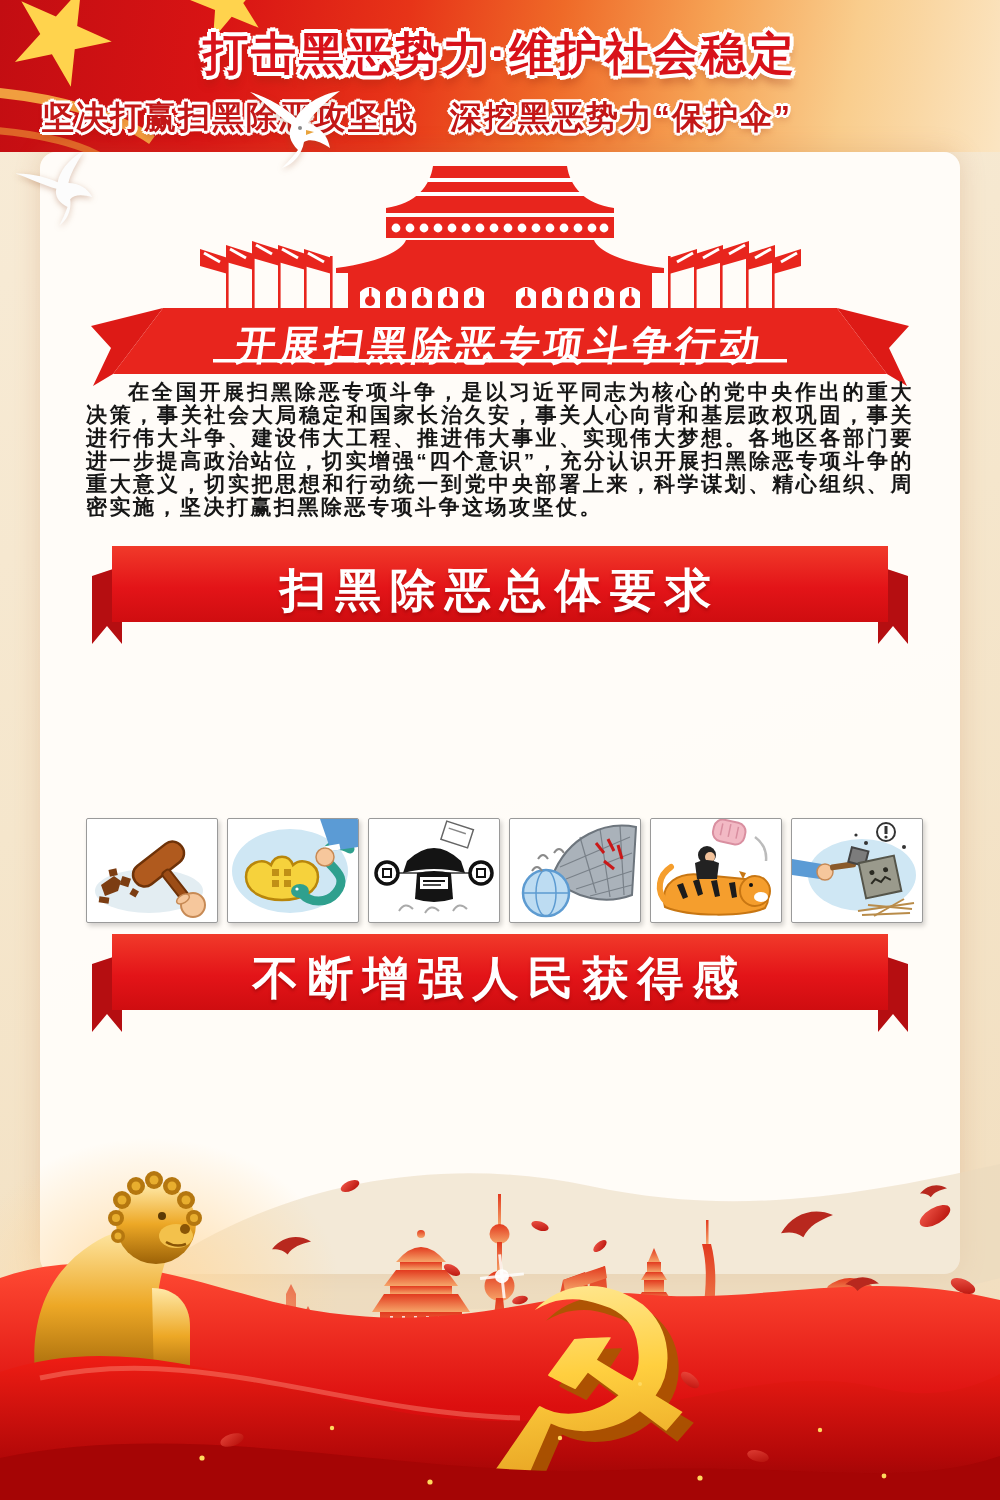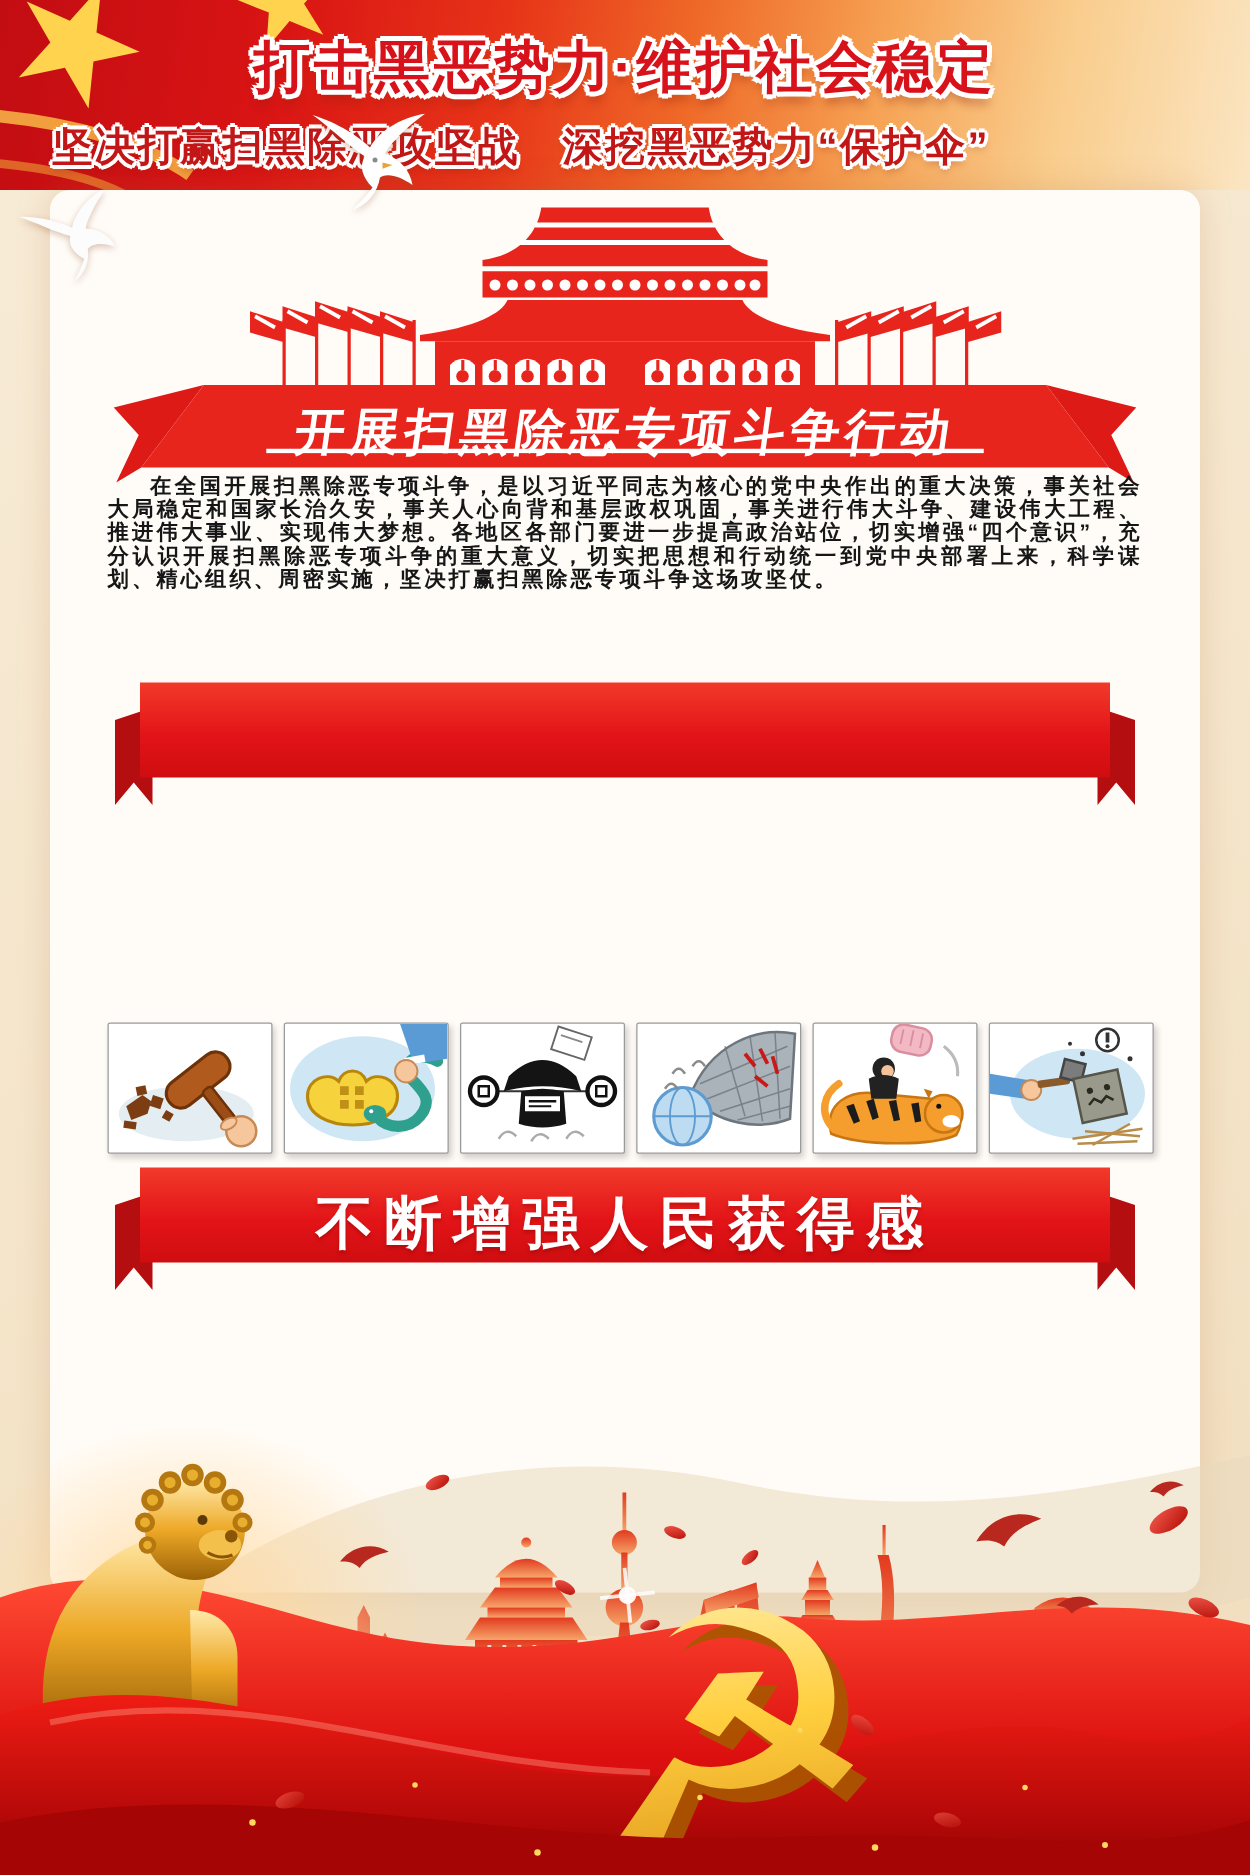--- a/index.html
+++ b/index.html
@@ -43,21 +43,21 @@
   }
   .banner{position:absolute;left:88px;width:824px;height:118px;}
   .banner-text{
     position:absolute;left:0;top:20px;width:824px;text-align:center;
     font-size:46px;font-weight:900;color:#fff;letter-spacing:9px;
     text-shadow:0 3px 3px rgba(120,0,0,.35);
   }
   
   .body-text{
     position:absolute;left:86px;width:828px;margin:0;
-    font-size:17px;font-weight:700;letter-spacing:2.5px;line-height:1.1;
+    font-size:21px;font-weight:700;letter-spacing:2.5px;line-height:1.1;
     color:#161616;text-align:justify;text-indent:2em;
   }
   .p1{top:380px;}
   .p2{top:650px;}
   .p3{top:1026px;line-height:1.16;}
   
   .cartoons{position:absolute;left:86px;top:818px;width:828px;display:flex;gap:9px;}
   .cartoon{
     width:130px;height:103px;background:#fff;border:1px solid #9a9a9a;border-radius:2px;
     box-shadow:2px 3px 5px rgba(0,0,0,.18);overflow:hidden;flex:0 0 auto;
@@ -241,20 +241,21 @@
             <stop offset="0.55" stop-color="#e31418"></stop>
             <stop offset="1" stop-color="#cf0d10"></stop>
         </linearGradient>
       </defs>
       <polygon points="4,36 34,26 34,104 19,86 4,104" fill="#b50e11"></polygon>
       <g transform="translate(824 0) scale(-1 1)">
         <polygon points="4,36 34,26 34,104 19,86 4,104" fill="#b50e11"></polygon>
       </g>
       <rect x="24" y="6" width="776" height="76" fill="url(#bandG)"></rect>
     </svg>
+    <div class="banner-text">扫黑除恶总体要求</div>
   </div>
 
 
   <div class="cartoons">
 
     <div class="cartoon">
       <svg width="130" height="103" viewBox="0 0 130 103">
         <ellipse cx="62" cy="72" rx="54" ry="22" fill="#e3edf2"></ellipse>
         <g fill="#7c3d12">
           <path d="M14,66 l13,-9 7,5 -3,10 -13,5 z"></path>

